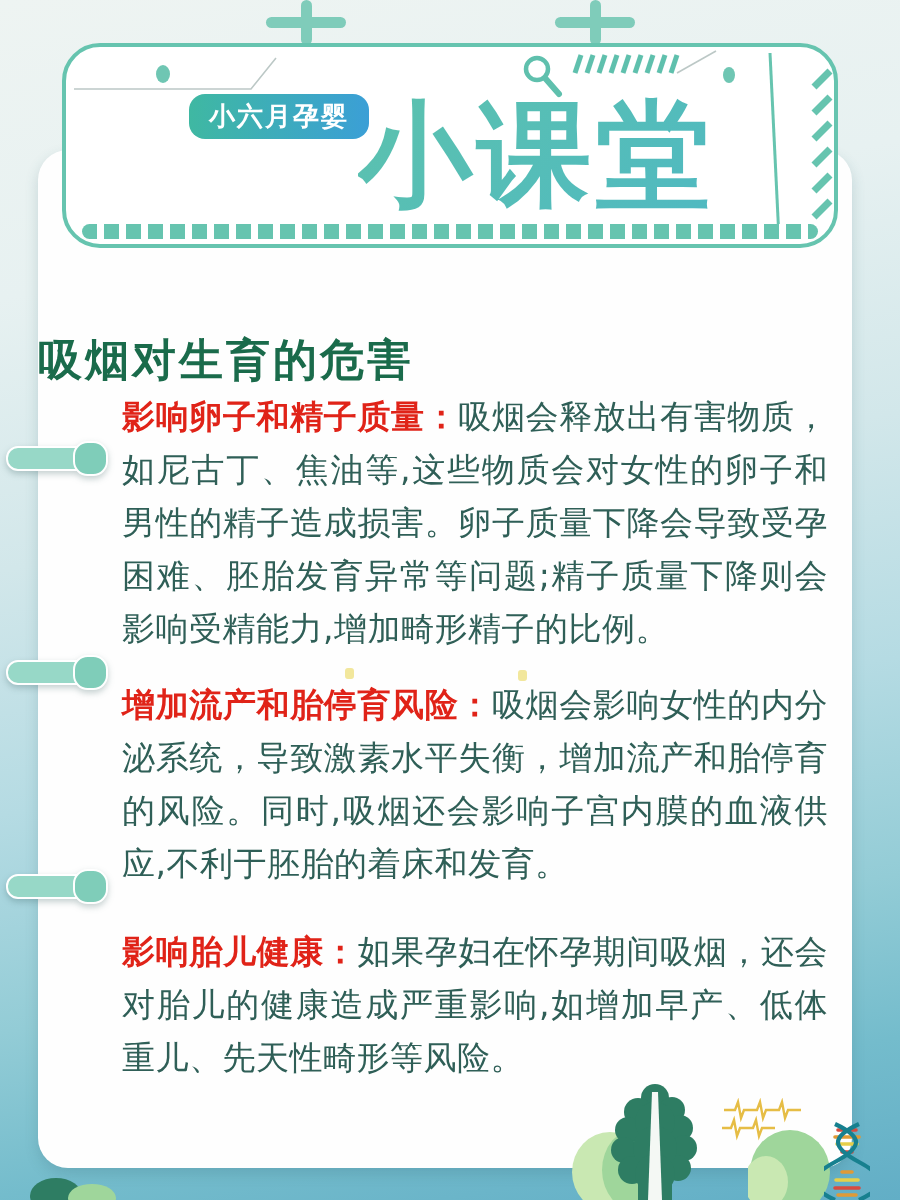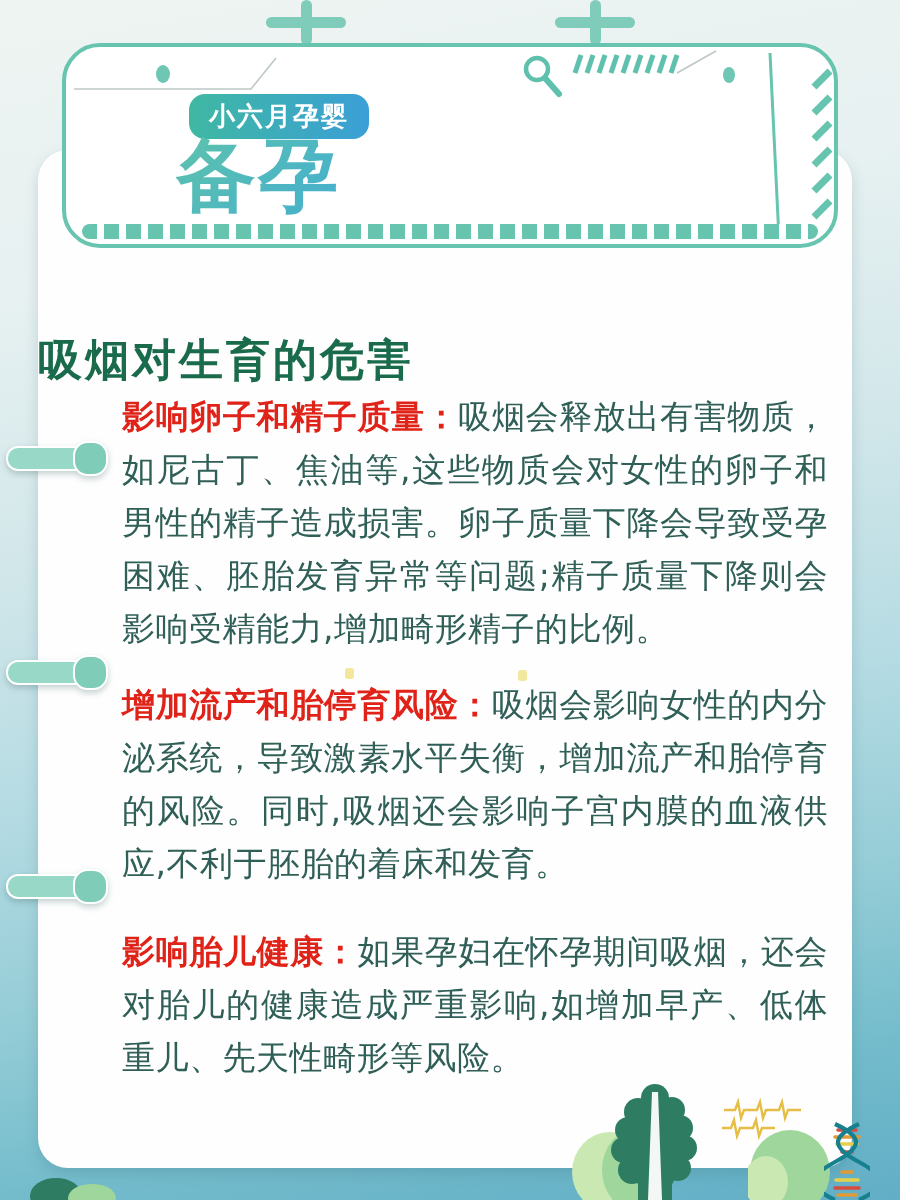--- a/index.html
+++ b/index.html
@@ -100,21 +100,21 @@
       <g stroke="#66c4af" stroke-width="7">
         <line x1="748" y1="40" x2="764" y2="24"></line>
           <line x1="748" y1="66" x2="764" y2="50"></line>
         <line x1="748" y1="92" x2="764" y2="76"></line>
           <line x1="748" y1="118" x2="764" y2="102"></line>
         <line x1="748" y1="144" x2="764" y2="128"></line>
           <line x1="748" y1="170" x2="764" y2="154"></line>
       </g>
     </svg>
     <div class="badge">小六月孕婴</div>
-    <div class="title-prefix">备孕</div>
+    <div class="title-main">小课堂</div>
     <div class="film-strip"></div>
   </div>
 
   <div class="content-card">
     <h1 class="main-title">吸烟对生育的危害</h1>
 
     <p class="para p1"><span class="lead">影响卵子和精子质量：</span><span>吸烟会释放出有害物质，如尼古丁、焦油等,这些物质会对女性的卵子和男性的精子造成损害。卵子质量下降会导致受孕困难、胚胎发育异常等问题;精子质量下降则会影响受精能力,增加畸形精子的比例。</span></p>
 
     <p class="para p3"><span class="lead">影响胎儿健康：</span><span>如果孕妇在怀孕期间吸烟，还会对胎儿的健康造成严重影响,如增加早产、低体重儿、先天性畸形等风险。</span></p>
 

